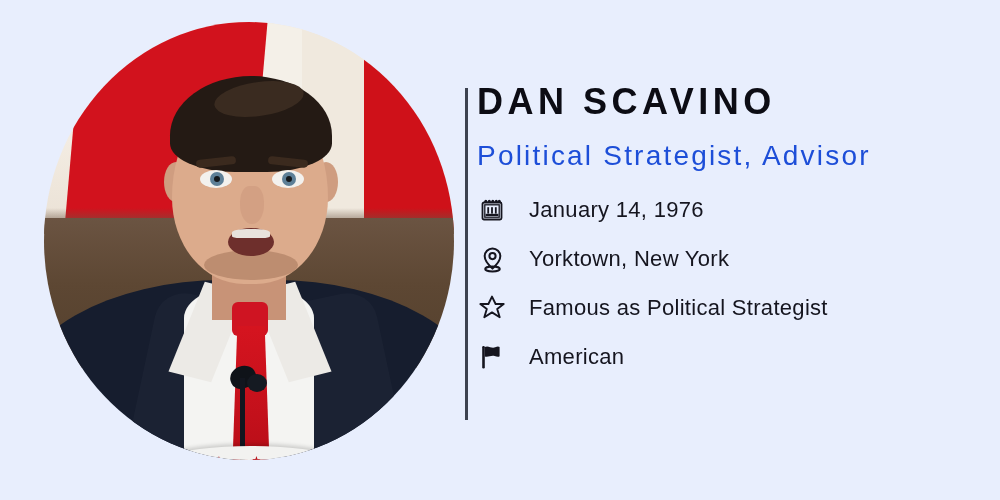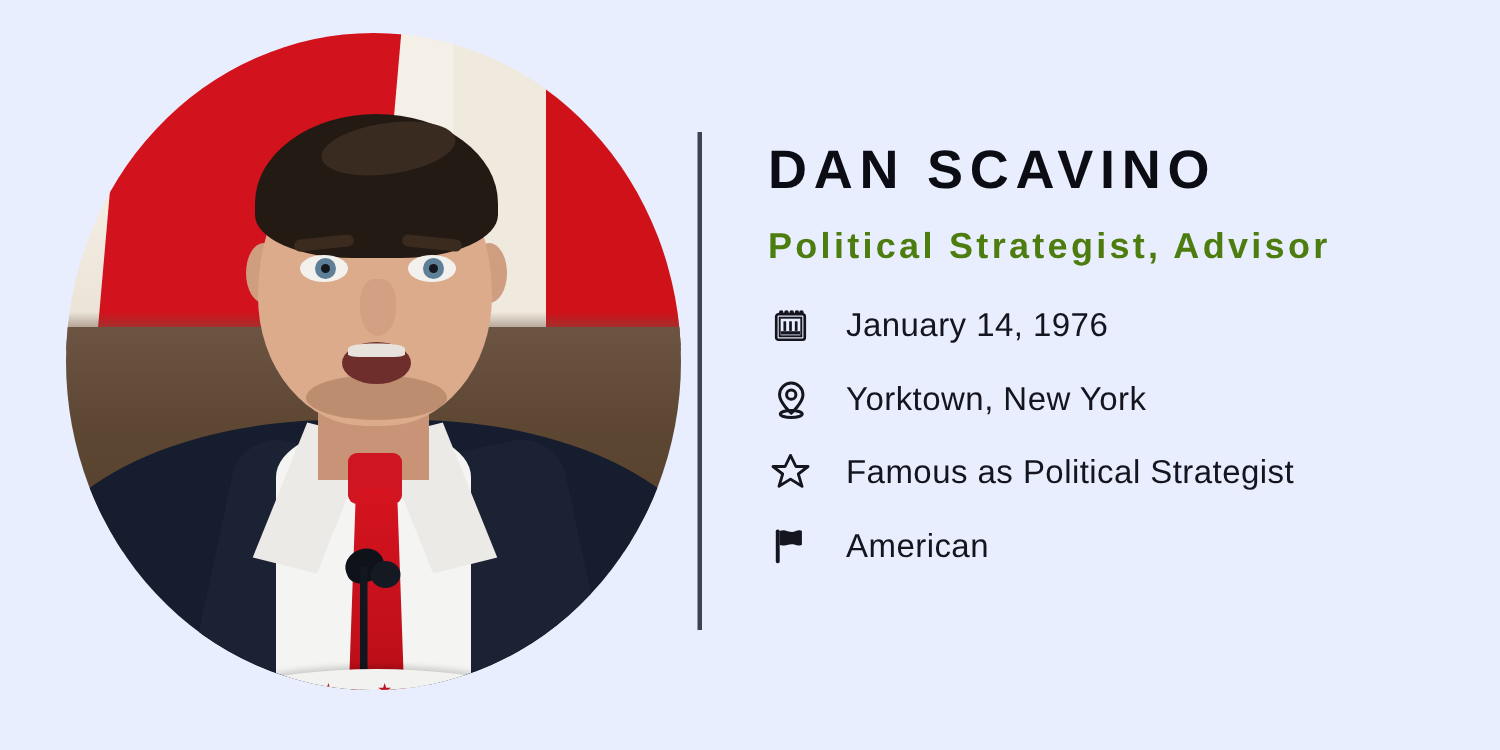--- a/index.html
+++ b/index.html
@@ -243,39 +243,38 @@
     left: 465px;
     top: 88px;
     width: 3px;
     height: 332px;
     background: #3d4250;
   }
 
   
   #info {
     position: absolute;
-    left: 512px;
+    left: 477px;
     top: 84px;
     width: 480px;
-    margin-top: 11px;
   }
   #name {
     font-size: 36px;
     font-weight: 700;
     letter-spacing: 4.5px;
     color: #0c0c14;
     line-height: 1;
     margin: 0 0 22px 0;
     white-space: nowrap;
   }
   #role {
-    font-size: 24px;
-    font-weight: 700;
+    font-size: 28px;
+    font-weight: 400;
     letter-spacing: 2.2px;
-    color: #4d7c0f;
+    color: #1d4ed8;
     line-height: 1;
     margin: 0 0 22px 0;
     white-space: nowrap;
   }
   .info-row {
     display: flex;
     align-items: center;
     gap: 22px;
     margin-bottom: 13px;
     height: 36px;

